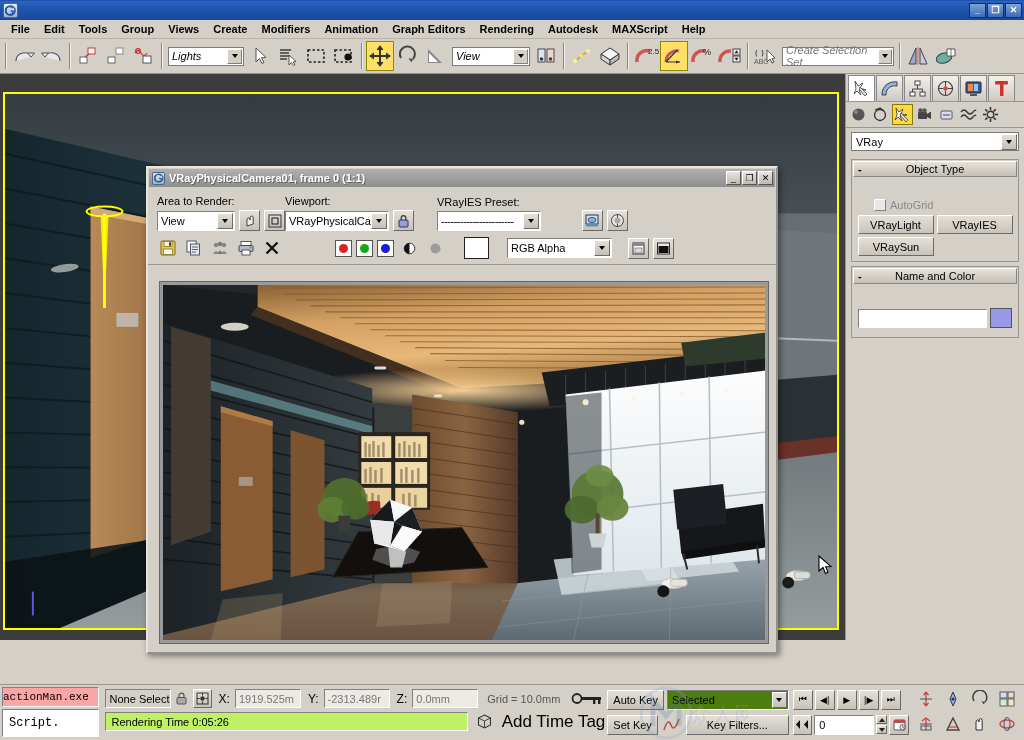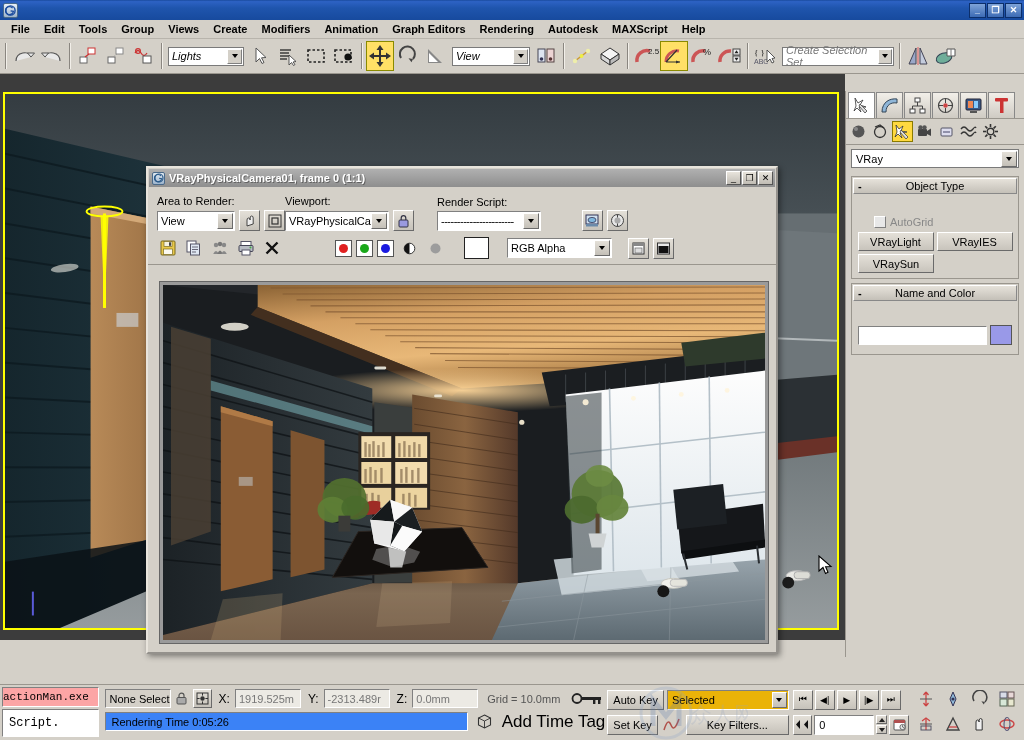--- a/index.html
+++ b/index.html
@@ -92,21 +92,21 @@
     padding: 2px 0 0 6px;
   }
   #vp-canvas {
     position: absolute; left: 3px; top: 18px; width: 836px; height: 538px;
     border: 2px solid #ffff00; overflow: hidden; background: #555;
   }
   #vp-scene { position:absolute; inset:0; }
 
   
   #cmdpanel {
-    position: absolute; left: 845px; top: 17px; width: 179px; height: 566px;
+    position: absolute; left: 845px; top: 0; width: 179px; height: 566px;
     background: #d4d0c8; border-left: 1px solid #9a968e;
   }
   #cp-tabs { display:flex; height: 28px; align-items:flex-end; padding-left:2px;
              border-bottom: 1px solid #9a968e; }
   .cp-tab { width: 27px; height: 26px; margin-right:1px;
             border:1px solid #888; border-bottom:none;
             background: linear-gradient(to bottom,#f2efe9,#cfcbc3);
             display:flex;align-items:center;justify-content:center; }
   .cp-tab.sel { background: #fff; }
   #cp-subtabs { display:flex; height: 26px; align-items:center; padding: 2px;
@@ -234,30 +234,30 @@
   .sb-row { display:flex; align-items:center; height:23px; gap:3px; padding-left:4px; }
   #sel-field { width:66px;height:19px;background:#d4d0c8;
      border:1px solid #808080;border-right-color:#fff;border-bottom-color:#fff;
      display:flex;align-items:center;padding-left:4px;font-size:11px;overflow:hidden;white-space:nowrap;}
   .coord-lbl { font-size:12px; padding:0 2px 0 4px; }
   .coord-field { width:66px;height:19px;background:#eceae4;
      border:1px solid #808080;border-right-color:#fff;border-bottom-color:#fff;
      display:flex;align-items:center;padding-left:3px;font-size:11px;color:#777;
      overflow:hidden;white-space:nowrap;}
   #grid-txt { font-size:11px; color:#555; padding-left:6px; white-space:nowrap;}
-  #status-msg { flex:1;height:19px;background:#3b82f6;
+  #status-msg { flex:1;height:19px;background:#bef264;
      border:1px solid #808080;border-right-color:#fff;border-bottom-color:#fff;
      display:flex;align-items:center;padding-left:6px;font-size:11px;margin-right:4px;}
   #anim-col { width:190px; padding:3px 2px; }
   .anim-row { display:flex; align-items:center; gap:3px; height:23px; }
   .anim-btn { height:20px;padding:0 5px;
      background:linear-gradient(to bottom,#e4e0d8,#c6c2ba);
      border:1px solid #fff;border-right-color:#6a6a6a;border-bottom-color:#6a6a6a;
      display:flex;align-items:center;justify-content:center;font-size:11px;}
-  #sel-combo { flex:1;height:20px;background:#eab308;border:1px solid #808080;
+  #sel-combo { flex:1;height:20px;background:#4d7c0f;border:1px solid #808080;
      border-right-color:#fff;border-bottom-color:#fff;
      display:flex;align-items:center;padding-left:4px;font-size:11px;}
   #playback-col { width:120px; padding:3px 2px; }
   .pb-row { display:flex; align-items:center; gap:2px; height:23px; }
   .pb-btn { width:20px;height:20px;
      background:linear-gradient(to bottom,#e4e0d8,#c6c2ba);
      border:1px solid #fff;border-right-color:#6a6a6a;border-bottom-color:#6a6a6a;
      display:flex;align-items:center;justify-content:center;font-size:9px;}
   #frame-spin { width:62px;height:20px;background:#fff;border:1px solid #808080;
      border-right-color:#fff;border-bottom-color:#fff;
@@ -767,21 +767,21 @@
           <div class="sq-btn">
             <svg width="13" height="14" viewBox="0 0 13 14">
                 <rect x="2" y="6" width="9" height="7" rx="1" fill="#9a9ae0" stroke="#334"></rect>
                 <path d="M4.2 6 L4.2 4 a2.3 2.3 0 0 1 4.6 0 L8.8 6" fill="none" stroke="#334" stroke-width="1.2"></path>
               </svg>
           </div>
         </div>
       </div>
 
       <div class="rfw-group" style="width:145px">
-        <span class="rfw-lbl">Render Script:</span>
+        <span class="rfw-lbl">VRayIES Preset:</span>
         <div class="rfw-ctl-row">
           <div class="rfw-combo" style="width:104px">
             <span style="letter-spacing:-0.5px;white-space:nowrap;overflow:hidden">-----------------------</span>
             <span class="cbtn">
                 <i class="caret-dn"></i>
               </span>
           </div>
         </div>
       </div>
 

